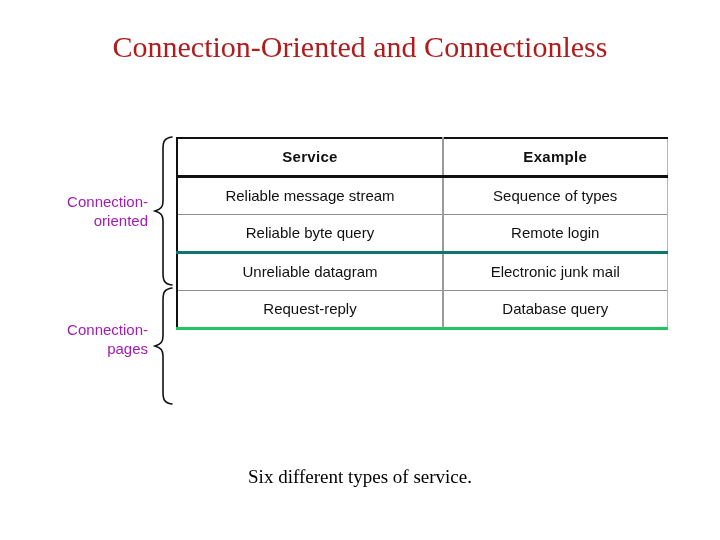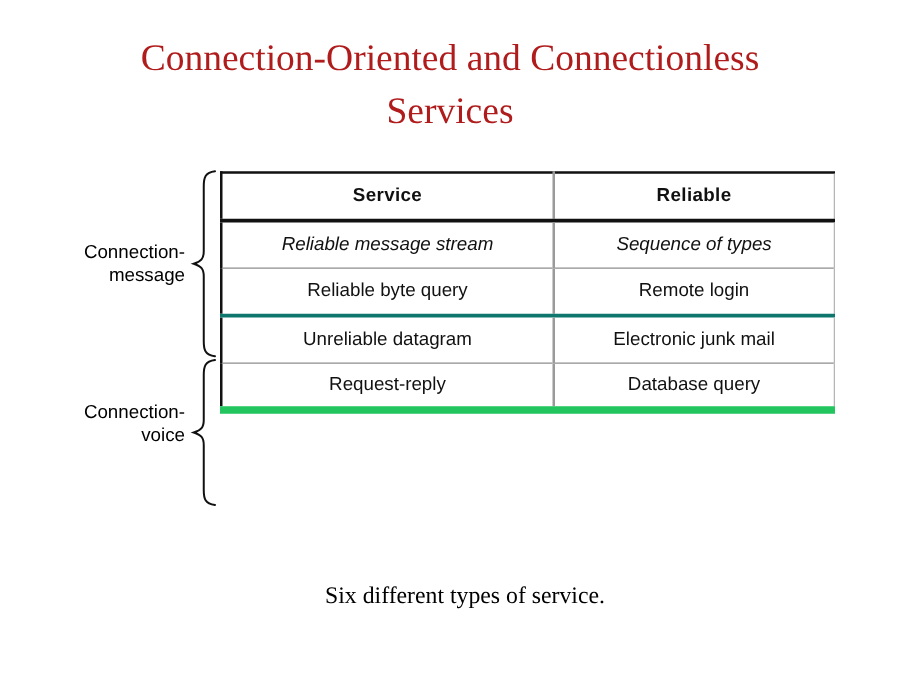--- a/index.html
+++ b/index.html
@@ -41,21 +41,21 @@
   }
 
   
   .group-label {
     position: absolute;
     width: 110px;
     text-align: right;
     font-family: "Liberation Sans", sans-serif;
     font-size: 15px;
     line-height: 19px;
-    color: #000000;
+    color: #a21caf;
   }
   #label-oriented { left: 38px; top: 62px; }
   #label-less     { left: 38px; top: 190px; }
 
   
   .brace {
     position: absolute;
     left: 152px;
   }
   #brace-oriented { top: 5px; }
@@ -97,75 +97,74 @@
   #svc-table th {
     font-weight: bold;
     font-size: 15px;
     letter-spacing: 0.3px;
   }
 
   
   thead tr.header-row th { border-top: 2px solid #111111; }
   thead tr.header-row th { border-bottom: 3px solid #111111; }
   tbody tr td { border-top: 1px solid #8e8e8e; }
-  tbody tr:first-child td { border-top: none; font-style: italic; }
+  tbody tr:first-child td { border-top: none; }
   tbody tr.thick-top td { border-top: 3px solid #0f766e; }
-  tbody tr:last-child td { border-bottom: 6px solid #22c55e; }
+  tbody tr:last-child td { border-bottom: 3px solid #22c55e; }
 
   
   #caption {
     position: absolute;
-    left: 32px;
+    left: 20px;
     top: 466px;
     width: 680px;
     text-align: center;
     font-family: "Liberation Serif", serif;
     font-size: 19px;
     color: #000000;
   }
 </style>
 </head>
 <body>
 
 <div id="slide">
 
   <div id="title">
     <div>Connection-Oriented and Connectionless</div>
-    <div>Services</div>
   </div>
 
   <div id="figure">
 
     <div class="group-label" id="label-oriented">
       <div>Connection-</div>
-      <div>message</div>
+      <div>oriented</div>
     </div>
 
     <svg class="brace" id="brace-oriented" width="22" height="152" viewBox="0 0 22 152">
       <path d="M20 2 C 12 3, 11 7, 11 14 L 11 66 C 11 72, 9 74, 3 76 C 9 78, 11 80, 11 86 L 11 138 C 11 145, 12 149, 20 150" fill="none" stroke="#111111" stroke-width="1.6" stroke-linecap="round"></path>
     </svg>
 
     <div class="group-label" id="label-less">
       <div>Connection-</div>
-      <div>voice</div>
+      <div>pages</div>
     </div>
 
     <svg class="brace" id="brace-less" width="22" height="120" viewBox="0 0 22 120">
       <path d="M20 2 C 12 3, 11 7, 11 14 L 11 50 C 11 56, 9 58, 3 60 C 9 62, 11 64, 11 70 L 11 106 C 11 113, 12 117, 20 118" fill="none" stroke="#111111" stroke-width="1.6" stroke-linecap="round"></path>
     </svg>
 
     <table id="svc-table">
       <colgroup>
           <col class="c1">
           <col class="c2">
         </colgroup>
       <thead>
         <tr class="header-row">
           <th>Service</th>
-          <th>Reliable</th>
+          <th>Example</th>
         </tr>
       </thead>
       <tbody>
         <tr>
           <td>Reliable message stream</td>
           <td>Sequence of types</td>
         </tr>
         <tr>
           <td>Reliable byte query</td>
           <td>Remote login</td>

